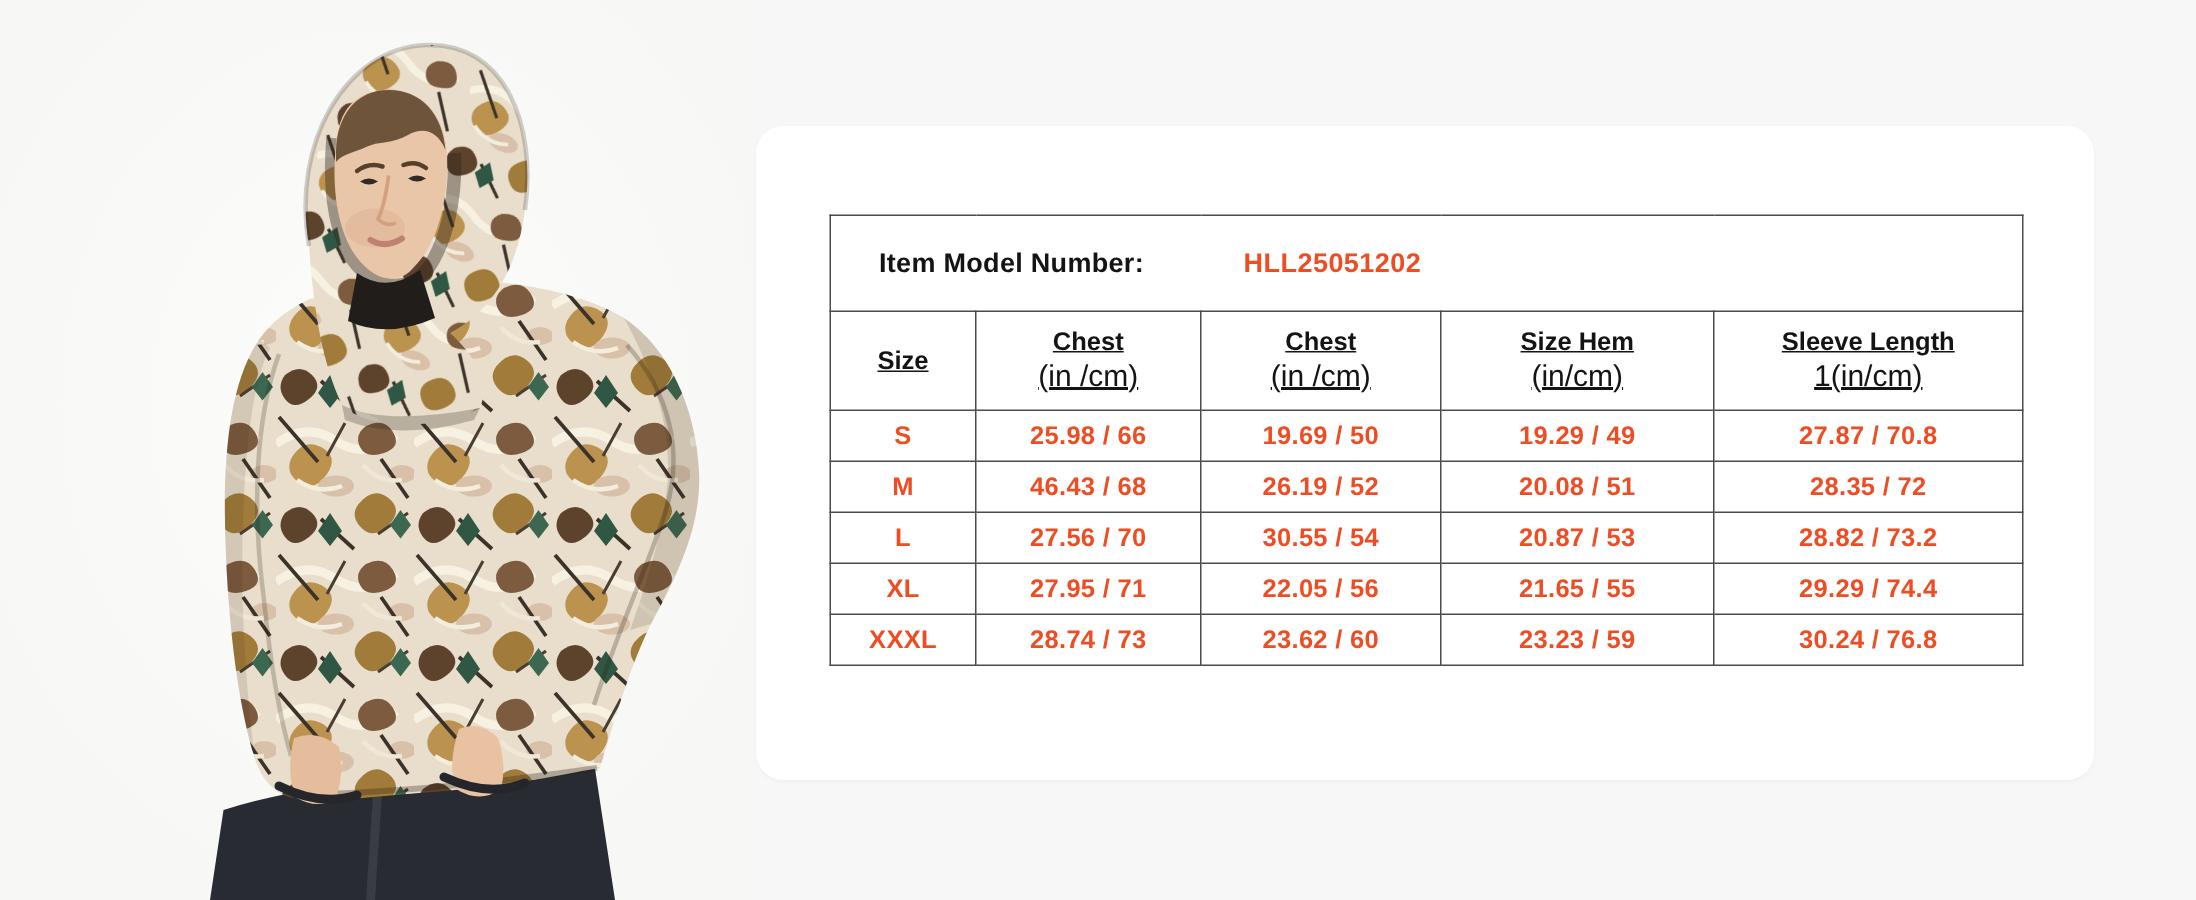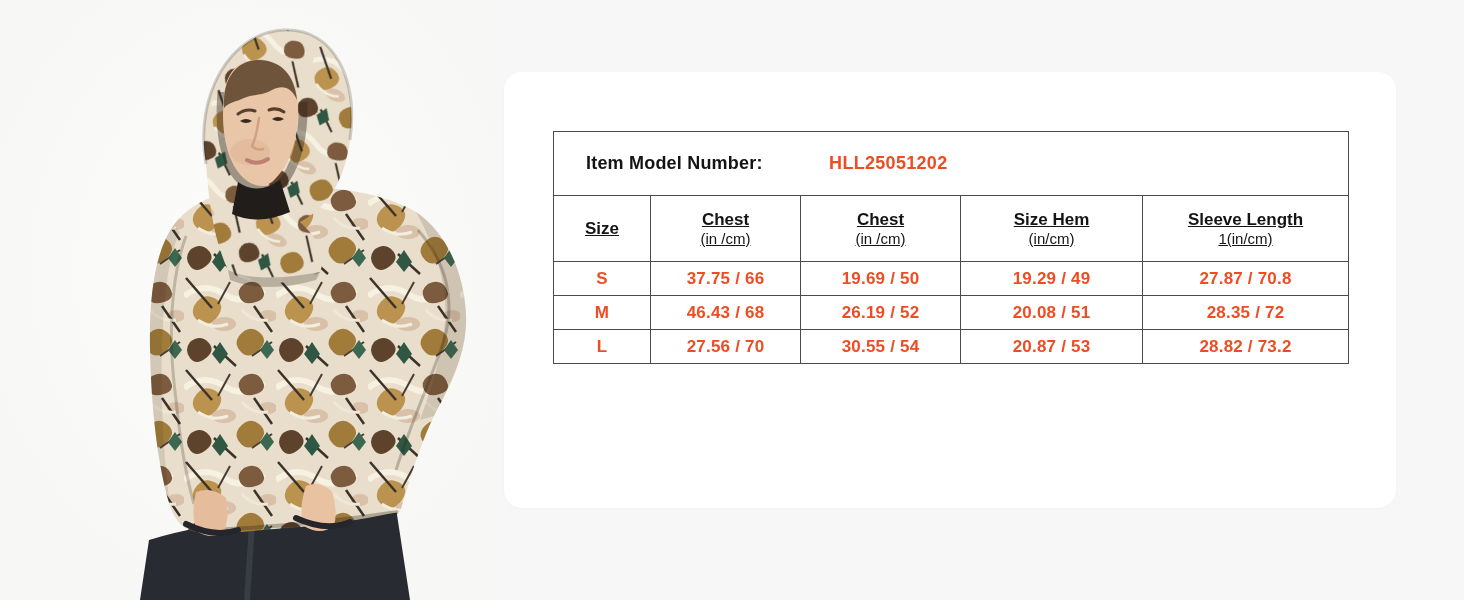--- a/index.html
+++ b/index.html
@@ -17,21 +17,21 @@
     position:relative;
   }
   .stage{position:absolute;inset:0;}
   
   .photo{
     position:absolute;left:0;top:0;width:500px;height:600px;
   }
   .photo svg{display:block;width:500px;height:600px;}
   
   .card{
-    position:absolute;left:504px;top:72px;width:892px;height:436px;
+    position:absolute;left:504px;top:84px;width:892px;height:436px;
     background:var(--card-bg);
     border-radius:18px;
     box-shadow:0 1px 3px rgba(0,0,0,0.03);
   }
   table.size-chart{
     position:absolute;left:49px;top:59px;width:795px;
     border-collapse:collapse;table-layout:fixed;
   }
   table.size-chart td, table.size-chart th{
     border:1px solid var(--table-border);
@@ -44,21 +44,21 @@
   .model-label{
     font-weight:bold;font-size:18px;color:var(--heading-text);
     letter-spacing:.2px;
   }
   .model-value{
     font-weight:bold;font-size:18px;color:var(--accent);
     margin-left:62px;letter-spacing:.3px;
   }
   tr.head-row th{height:66px;color:var(--heading-text);text-decoration:underline;}
   .ct{font-size:17px;font-weight:bold;line-height:1.25;}
-  .cs{font-size:15px;font-weight:normal;line-height:1.25;}
+  .cs{font-size:20px;font-weight:normal;line-height:1.25;}
   tr.data-row td{
     height:34px;font-size:17px;font-weight:bold;color:var(--accent);
     letter-spacing:.2px;
   }
 </style>
 </head>
 <body>
 
 <div class="stage">
 
@@ -201,35 +201,49 @@
             <div class="cs">(in/cm)</div>
           </th>
           <th>
             <div class="ct">Sleeve Length</div>
             <div class="cs">1(in/cm)</div>
           </th>
         </tr>
 
         <tr class="data-row">
           <td>S</td>
-          <td>37.75 / 66</td>
+          <td>25.98 / 66</td>
           <td>19.69 / 50</td>
           <td>19.29 / 49</td>
           <td>27.87 / 70.8</td>
         </tr>
         <tr class="data-row">
           <td>M</td>
           <td>46.43 / 68</td>
           <td>26.19 / 52</td>
           <td>20.08 / 51</td>
           <td>28.35 / 72</td>
         </tr>
         <tr class="data-row">
           <td>L</td>
           <td>27.56 / 70</td>
           <td>30.55 / 54</td>
           <td>20.87 / 53</td>
           <td>28.82 / 73.2</td>
         </tr>
+        <tr class="data-row">
+          <td>XL</td>
+          <td>27.95 / 71</td>
+          <td>22.05 / 56</td>
+          <td>21.65 / 55</td>
+          <td>29.29 / 74.4</td>
+        </tr>
+        <tr class="data-row">
+          <td>XXXL</td>
+          <td>28.74 / 73</td>
+          <td>23.62 / 60</td>
+          <td>23.23 / 59</td>
+          <td>30.24 / 76.8</td>
+        </tr>
       </tbody>
     </table>
   </div>
 </div>
 
 </body></html>

